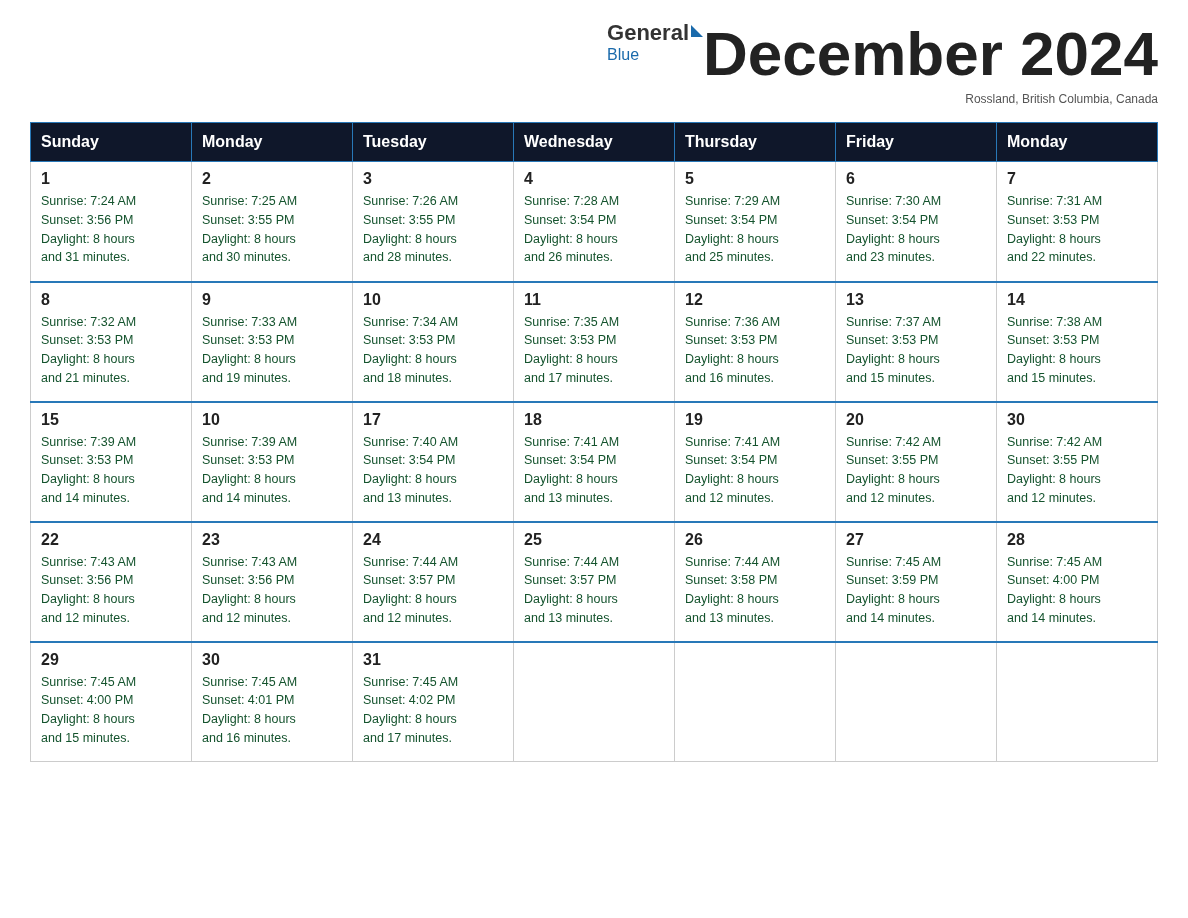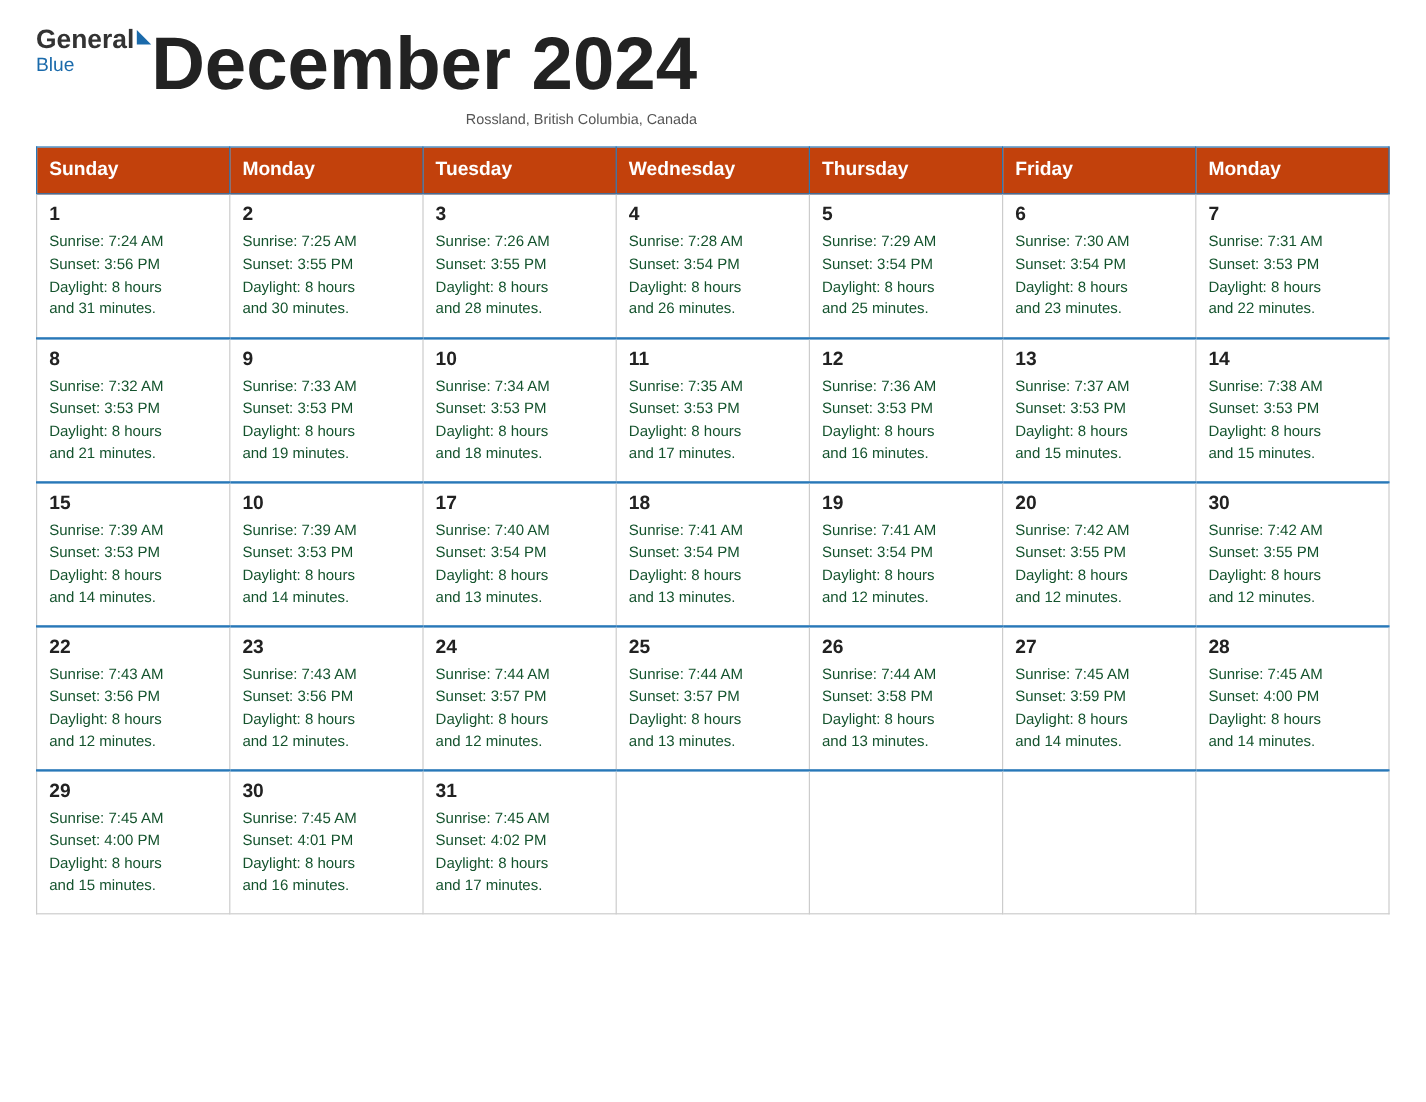--- a/index.html
+++ b/index.html
@@ -6,21 +6,21 @@
     body {
       font-family: Arial, sans-serif;
       background: #fff;
       color: #222;
       width: 1188px;
       min-height: 918px;
       padding: 20px 30px;
     }
     .header {
       display: flex;
-      justify-content: flex-start;
+      justify-content: flex-end;
       align-items: flex-start;
       margin-bottom: 16px;
     }
     .logo {
       display: flex;
       flex-direction: column;
       align-items: flex-start;
     }
     .logo-text {
       font-size: 22px;
@@ -57,21 +57,21 @@
       font-size: 12px;
       color: #555;
       margin-top: 4px;
     }
     .calendar-table {
       width: 100%;
       border-collapse: collapse;
       margin-top: 8px;
     }
     .calendar-table th {
-      background-color: #c2410c;
+      background-color: #0f172a;
       color: #fff;
       font-size: 16px;
       font-weight: 600;
       padding: 10px 10px;
       text-align: left;
       border: 1px solid #2878b8;
     }
     .calendar-table td {
       border: 1px solid #ccc;
       vertical-align: top;

